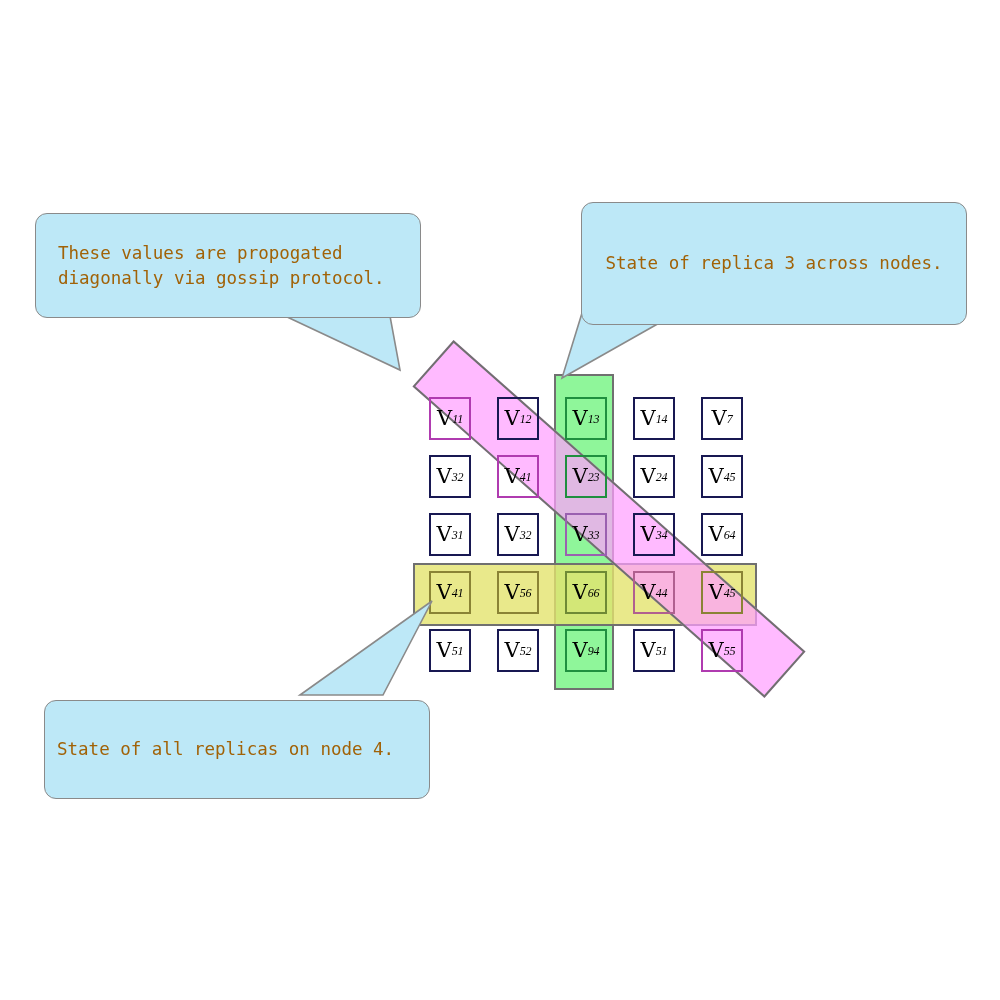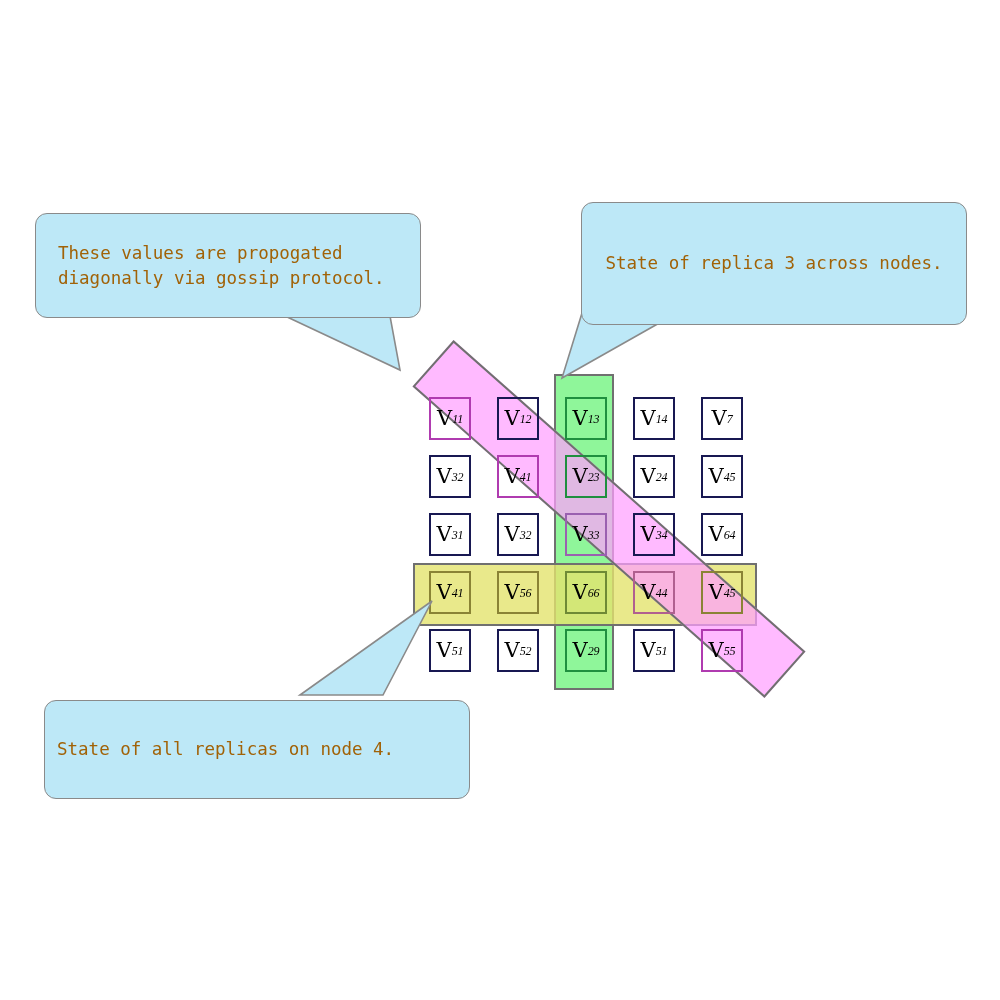--- a/index.html
+++ b/index.html
@@ -107,21 +107,21 @@
 
   <div class="callout" style="left:35px;top:213px;width:386px;height:105px;padding:0 22px;font-size:17.5px;">
     <span class="txt">These values are propogated
 diagonally via gossip protocol.</span>
   </div>
 
   <div class="callout" style="left:581px;top:202px;width:386px;height:123px;padding:0 18px;font-size:17.5px;justify-content:center;">
     <span class="txt" style="text-align:center;">State of replica 3 across nodes.</span>
   </div>
 
-  <div class="callout" style="left:44px;top:700px;width:426px;height:99px;padding:4px 12px;font-size:17.5px;">
+  <div class="callout" style="left:44px;top:700px;width:386px;height:99px;padding:4px 12px;font-size:17.5px;">
     <span class="txt">State of all replicas on node 4.</span>
   </div>
 
   <div id="grid">
       <div class="cell hl-pink" style="left: 429px; top: 397px;">
         <span class="v">V</span>
         <sub>11</sub>
       </div>
       <div class="cell " style="left: 497px; top: 397px;">
         <span class="v">V</span>
@@ -202,21 +202,21 @@
       <div class="cell " style="left: 429px; top: 629px;">
         <span class="v">V</span>
         <sub>51</sub>
       </div>
       <div class="cell " style="left: 497px; top: 629px;">
         <span class="v">V</span>
         <sub>52</sub>
       </div>
       <div class="cell hl-green" style="left: 565px; top: 629px;">
         <span class="v">V</span>
-        <sub>29</sub>
+        <sub>94</sub>
       </div>
       <div class="cell " style="left: 633px; top: 629px;">
         <span class="v">V</span>
         <sub>51</sub>
       </div>
       <div class="cell hl-pink" style="left: 701px; top: 629px;">
         <span class="v">V</span>
         <sub>55</sub>
       </div>
     </div>

